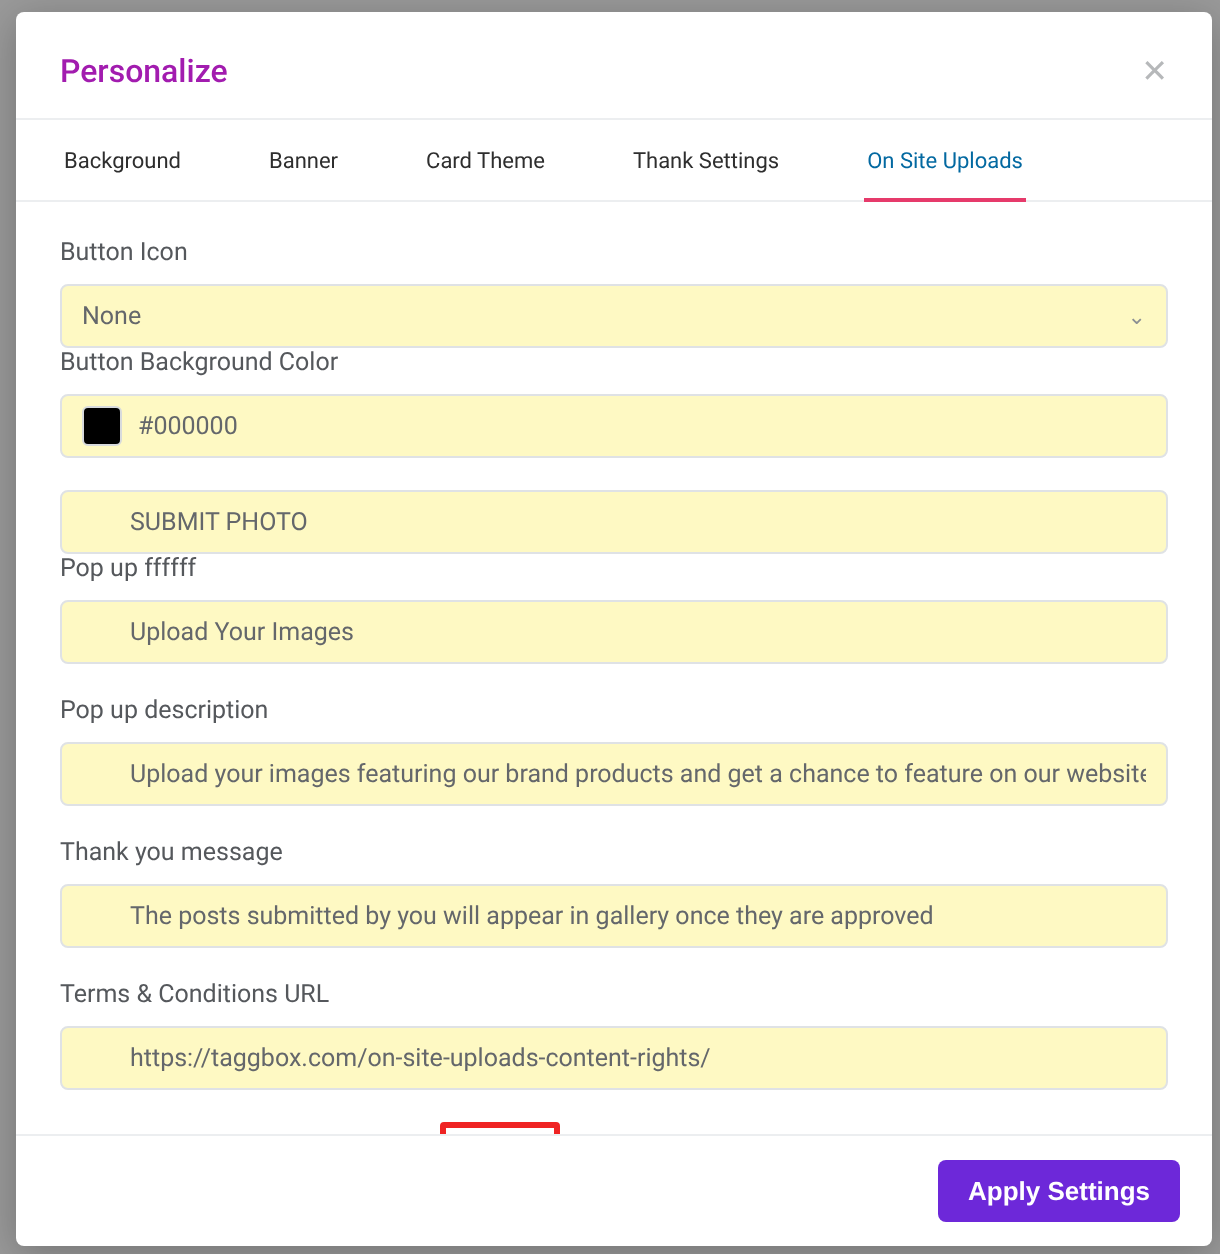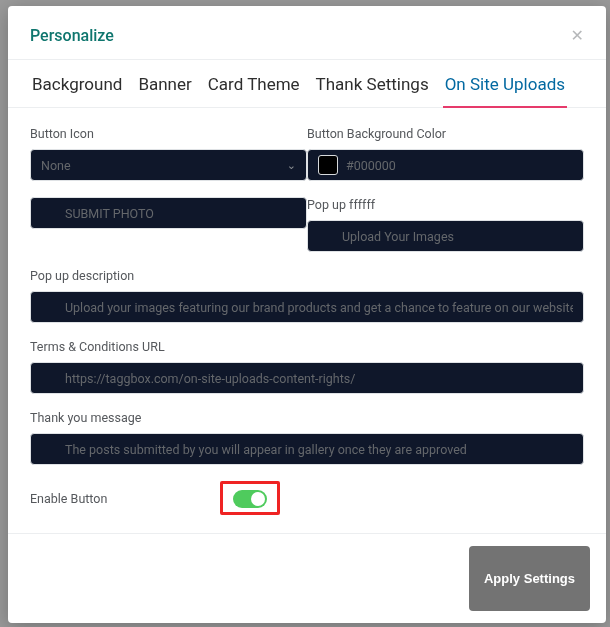--- a/index.html
+++ b/index.html
@@ -23,34 +23,34 @@
   .modal-header {
     padding: 20px 22px 14px 22px;
     border-bottom: 1px solid #eceef0;
     display: flex;
     justify-content: space-between;
     align-items: center;
   }
   .modal-title {
     font-size: 16px;
     font-weight: 500;
-    color: #0f766e;
+    color: #a21caf;
   }
   .close-icon {
     color: #b6b8ba;
     font-size: 16px;
     cursor: pointer;
     line-height: 1;
   }
   .tabs {
     display: flex;
-    gap: 12px;
+    gap: 40px;
     padding: 14px 22px 0 22px;
     border-bottom: 1px solid #eceef0;
-    font-size: 17px;
+    font-size: 11px;
   }
   .tab {
     padding: 0 2px 12px 2px;
     color: #2e2e2e;
     cursor: pointer;
     border-bottom: 2px solid transparent;
     margin-bottom: -1px;
     white-space: nowrap;
   }
   .tab.active {
@@ -58,37 +58,38 @@
     color: #0369a1;
   }
   .modal-body {
     padding: 18px 22px 8px 22px;
     flex: 1;
     overflow: auto;
   }
   .row {
     display: flex;
     margin-bottom: 16px;
+    flex-direction: column;
   }
   .field { flex: 1; display: flex; flex-direction: column; }
   .label {
     font-size: 12.5px;
     color: #55585c;
     margin-bottom: 8px;
   }
   .control {
     border: 1px solid #dfe2e5;
     border-radius: 4px;
     height: 32px;
     display: flex;
     align-items: center;
     padding: 0 10px;
     font-size: 12.5px;
     color: #64676b;
-    background: #0f172a;
+    background: #fef9c3;
   }
   .select {
     justify-content: space-between;
   }
   .chevron {
     font-size: 11px;
     color: #8b8f93;
   }
   .swatch {
     width: 20px; height: 20px;
@@ -129,27 +130,27 @@
     border-radius: 50%;
     top: 2px; right: 2px;
   }
   .modal-footer {
     border-top: 1px solid #eceef0;
     padding: 12px 16px;
     display: flex;
     justify-content: flex-end;
   }
   .apply-btn {
-    background: #737373;
+    background: #6d28d9;
     color: #fff;
     font-size: 13px;
     font-weight: 600;
     border: none;
     border-radius: 4px;
-    padding: 25px 15px;
+    padding: 8px 15px;
     cursor: pointer;
   }
   input.plain {
     border: none;
     outline: none;
     font: inherit;
     color: inherit;
     width: 100%;
     background: transparent;
     margin-left: 24px;
@@ -210,32 +211,32 @@
       <div class="field">
         <span class="label">Pop up description</span>
         <div class="control">
           <input class="plain" value="Upload your images featuring our brand products and get a chance to feature on our website UGC gallery" style="">
         </div>
       </div>
     </div>
 
     <div class="row">
       <div class="field">
+        <span class="label">Thank you message</span>
+        <div class="control">
+          <input class="plain" value="The posts submitted by you will appear in gallery once they are approved" style="">
+        </div>
+      </div>
+    </div>
+
+    <div class="row">
+      <div class="field">
         <span class="label">Terms &amp; Conditions URL</span>
         <div class="control">
           <input class="plain" value="https://taggbox.com/on-site-uploads-content-rights/" style="">
-        </div>
-      </div>
-    </div>
-
-    <div class="row">
-      <div class="field">
-        <span class="label">Thank you message</span>
-        <div class="control">
-          <input class="plain" value="The posts submitted by you will appear in gallery once they are approved" style="">
         </div>
       </div>
     </div>
 
     <div class="toggle-row">
       <span class="toggle-label">Enable Button</span>
       <span class="highlight-box">
         <span class="toggle"></span>
       </span>
     </div>

